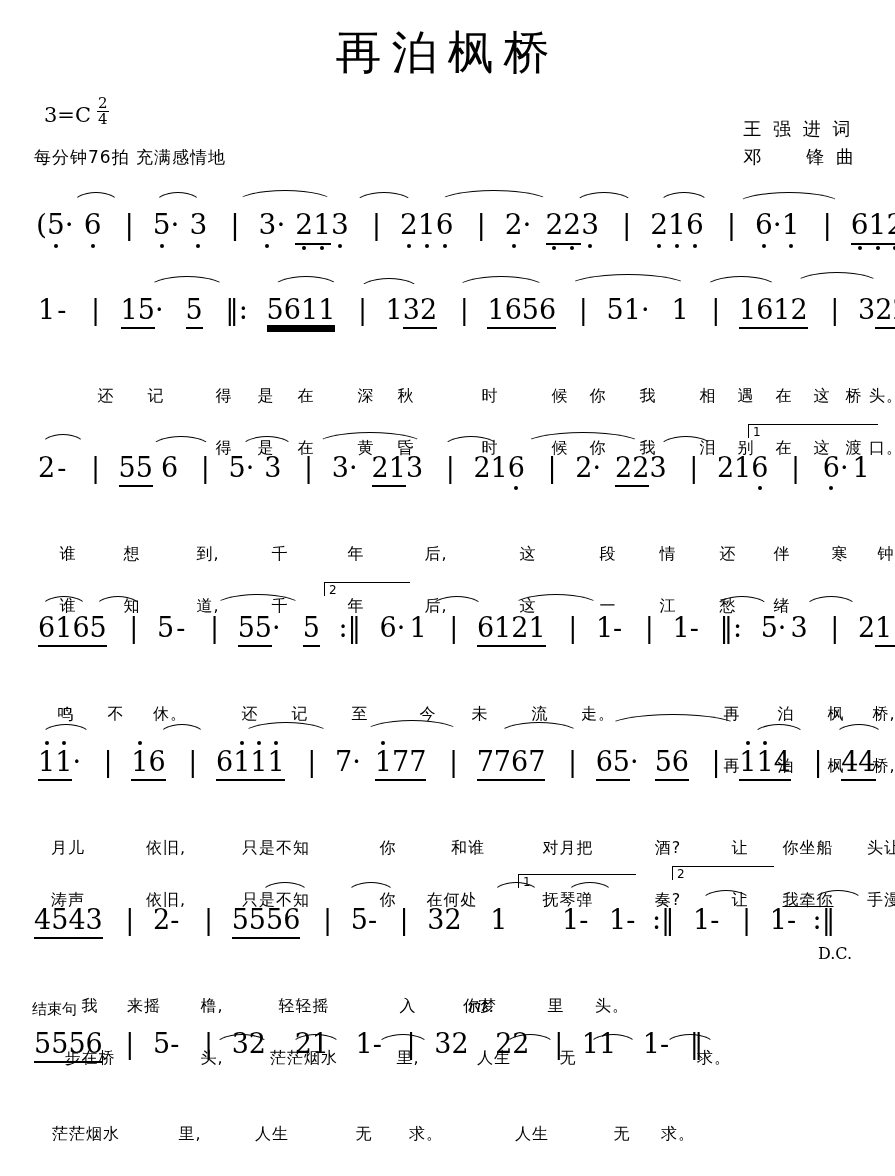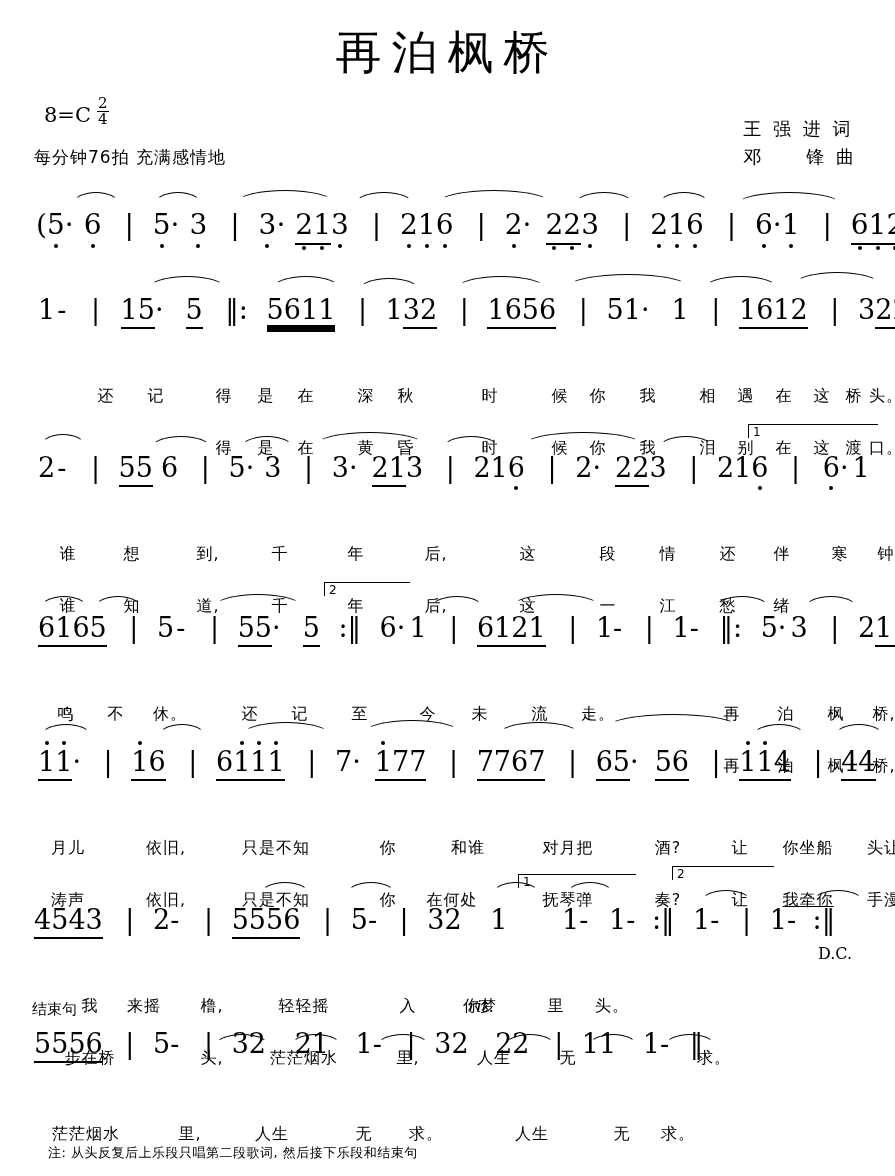--- a/index.html
+++ b/index.html
@@ -167,21 +167,21 @@
   }
 </style>
 </head>
 <body>
 
 <div class="page">
 
   <div class="title">再泊枫桥</div>
 
   <div class="keysig">
-    <span>8=C</span><span class="frac"><span class="num">2</span><span>4</span></span>
+    <span>3=C</span><span class="frac"><span class="num">2</span><span>4</span></span>
   </div>
 
   <div class="tempo">每分钟76拍 充满感情地</div>
 
   <div class="credits">
     <div class="credit-line">王 强 进 词</div>
     <div class="credit-line">邓　　锋 曲</div>
   </div>
 
   <div class="system" style="top:186px;">
@@ -538,15 +538,14 @@
       <span class="lyric-word" style="left:162px;">里,</span>
       <span class="lyric-word" style="left:244px;">人生</span>
       <span class="lyric-word" style="left:336px;">无</span>
       <span class="lyric-word" style="left:398px;">求。</span>
       <span class="lyric-word" style="left:504px;">人生</span>
       <span class="lyric-word" style="left:594px;">无</span>
       <span class="lyric-word" style="left:650px;">求。</span>
     </div>
   </div>
 
-  <div class="footnote">注: 从头反复后上乐段只唱第二段歌词, 然后接下乐段和结束句</div>
 
 </div>
 
 </body></html>

